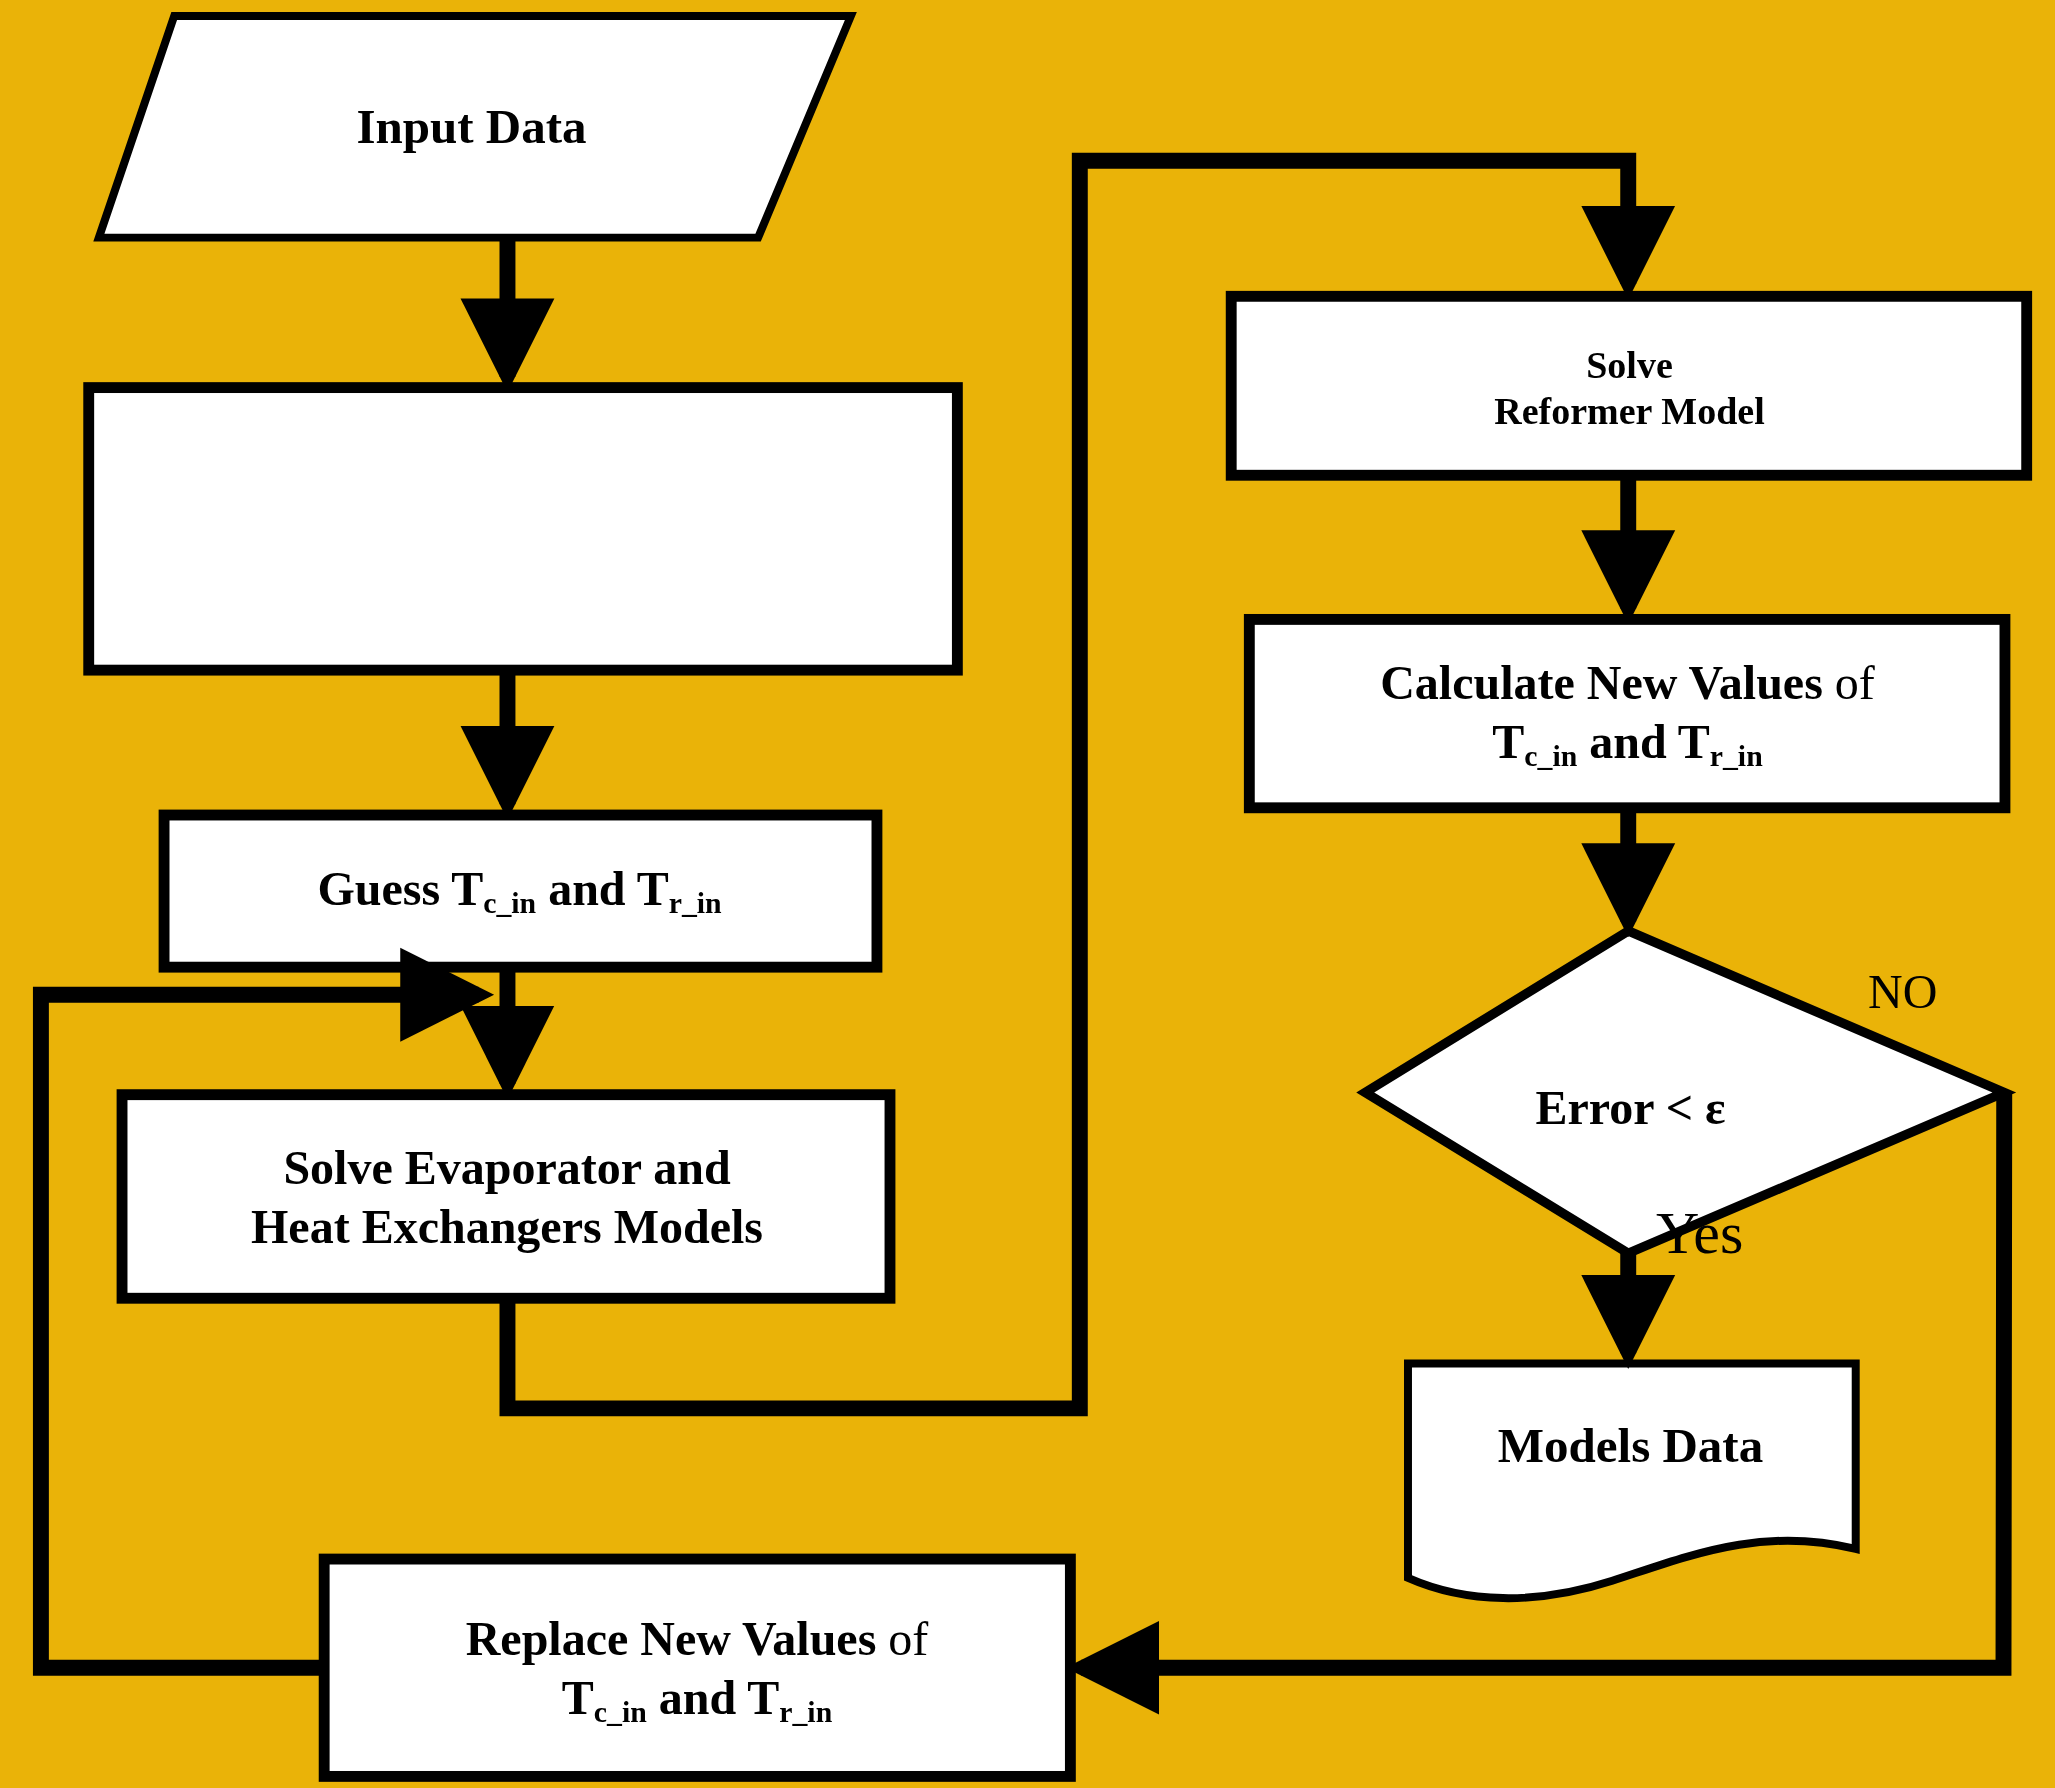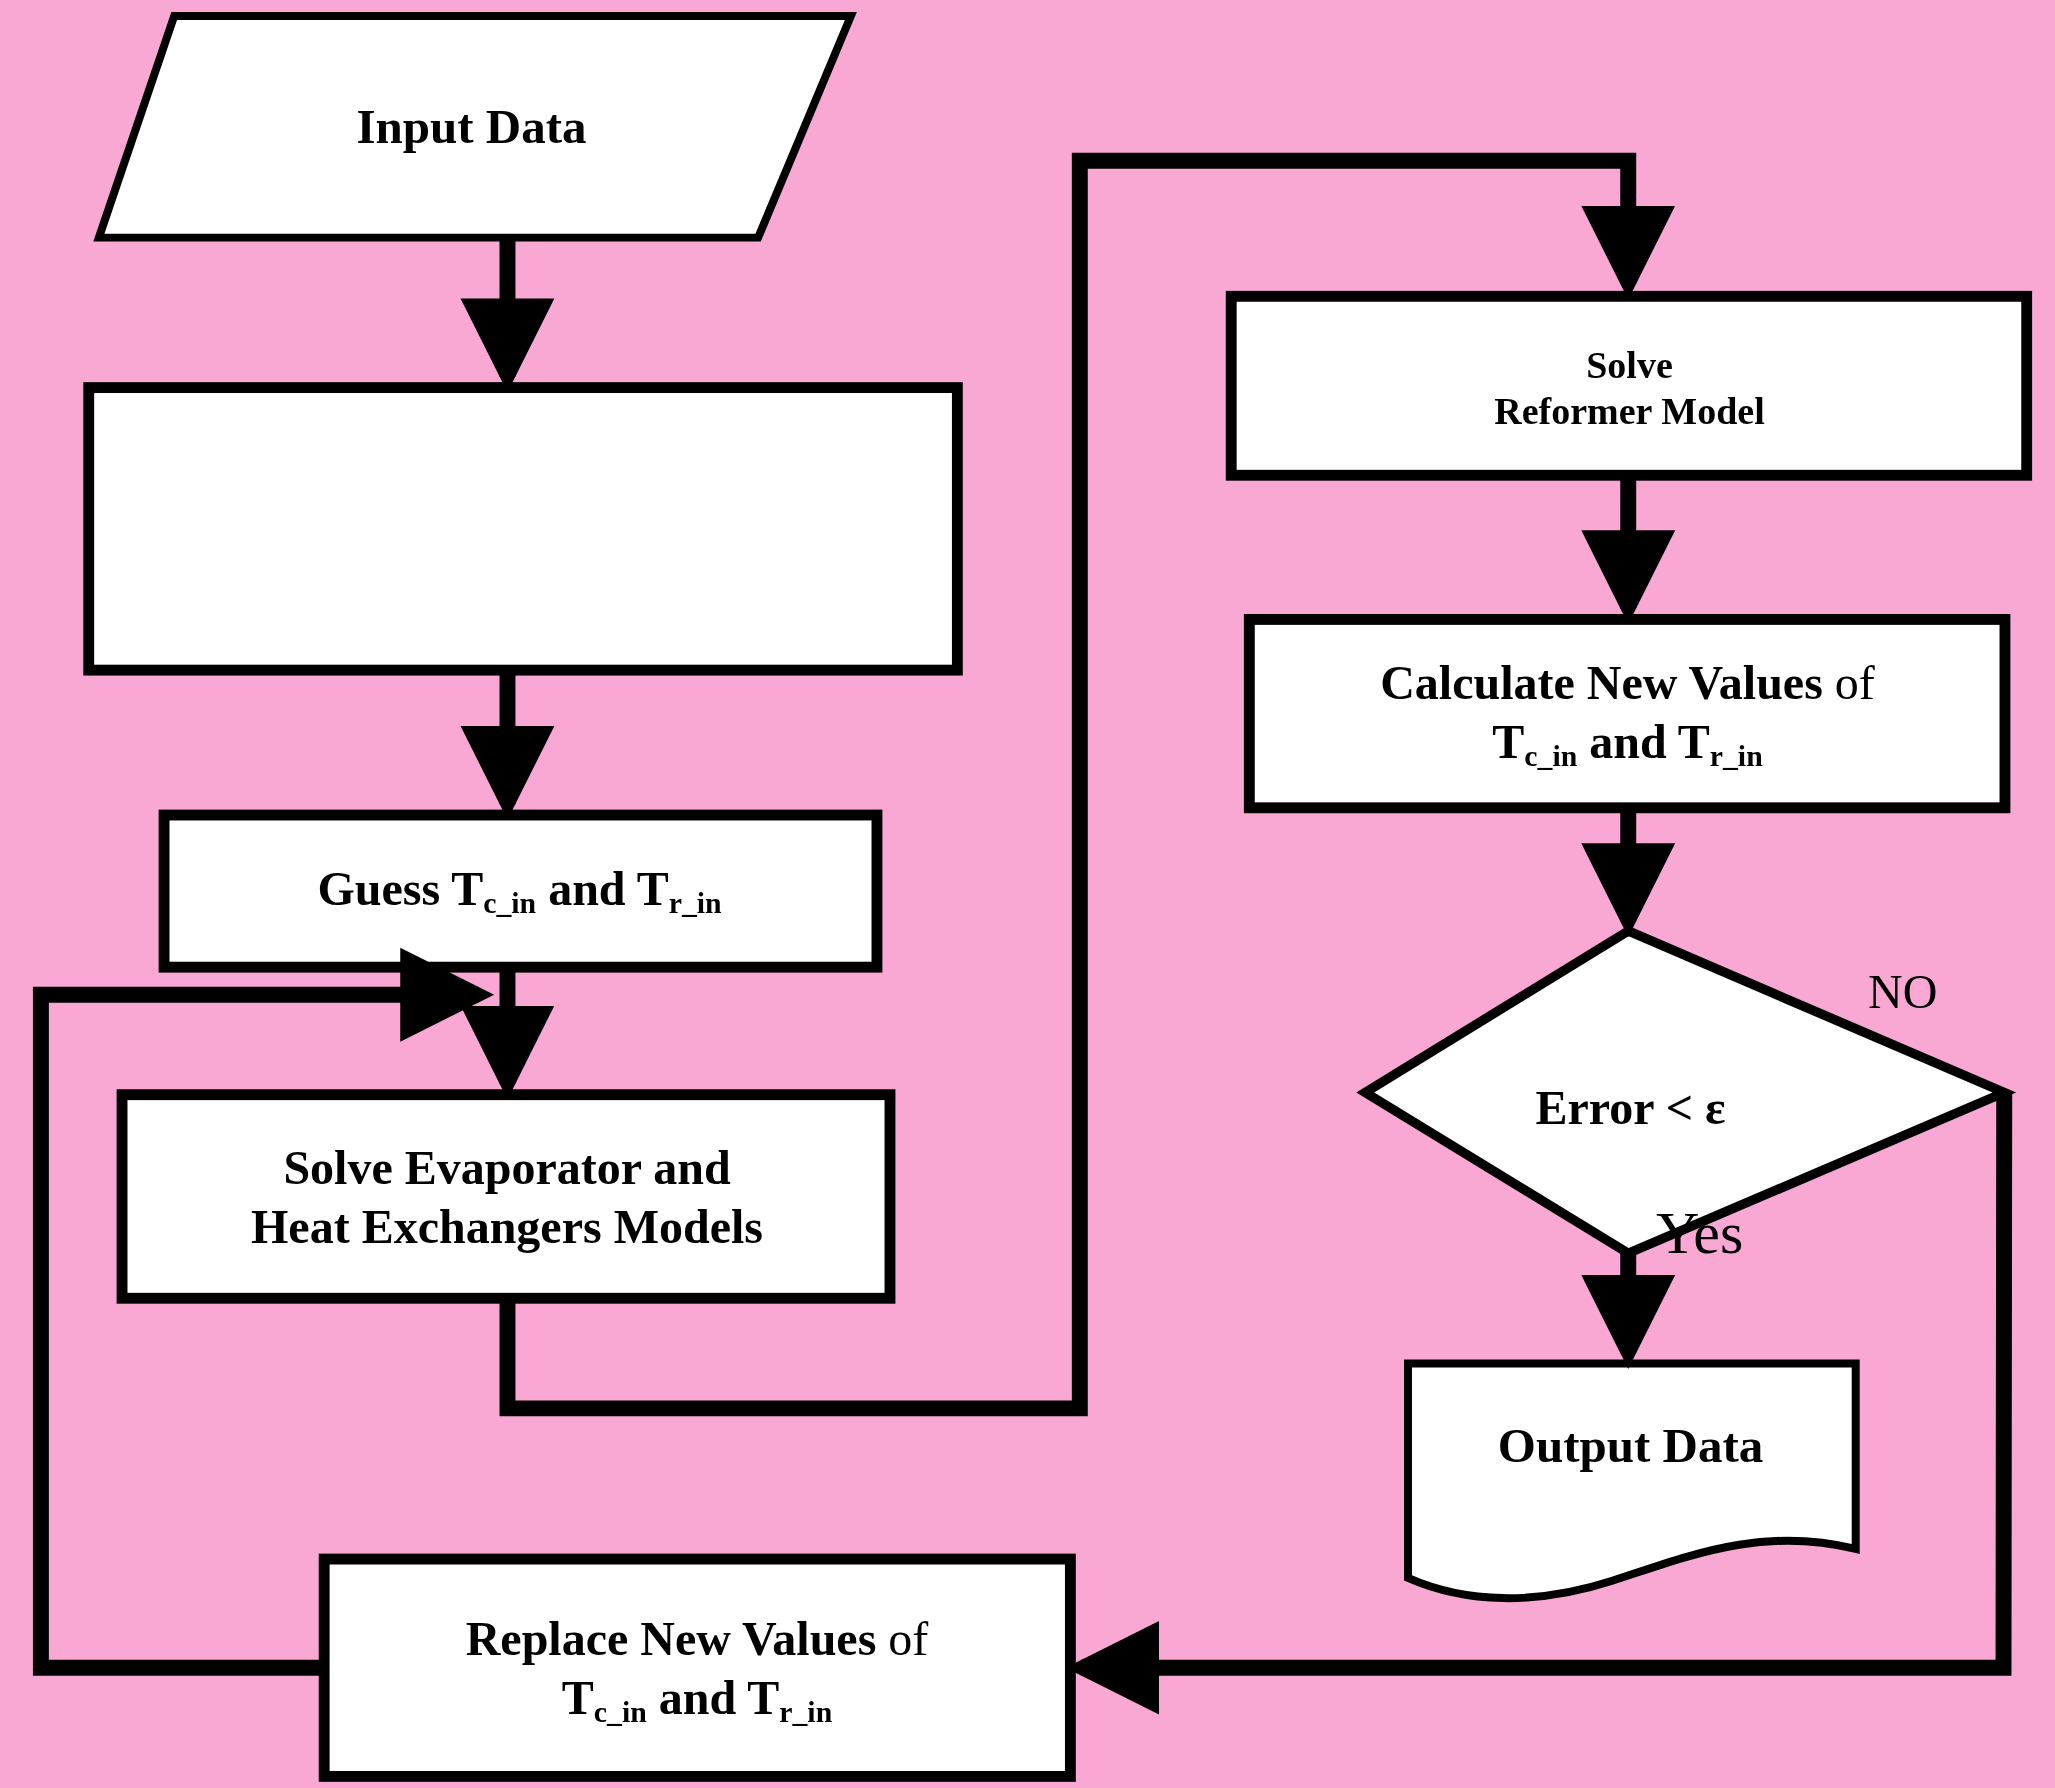--- a/index.html
+++ b/index.html
@@ -7,21 +7,21 @@
     padding: 0;
     background: #ffffff;
   }
   body {
     font-family: "Liberation Serif", "DejaVu Serif", serif;
   }
   #flowchart-root {
     position: relative;
     width: 2056px;
     height: 1788px;
-    background: #f9a8d4;
+    background: #eab308;
     overflow: hidden;
   }
   #flow-svg {
     position: absolute;
     top: 0;
     left: 0;
     width: 2056px;
     height: 1788px;
   }
   .node-label {
@@ -132,21 +132,21 @@
   <div class="node-label" style="left:1257px; top:634px; width:741px; height:161px; font-size:48px;">
     <span class="lbl-line"><span>Calculate New Values</span><span class="lighter"> of</span></span>
     <span class="lbl-line"><span>T</span><sub>c_in</sub><span> and T</span><sub>r_in</sub></span>
   </div>
 
   <div class="node-label" style="left:1406px; top:1051px; width:449px; height:87px; font-size:48px;justify-content:flex-end;">
     <span class="lbl-line">Error &lt; ε</span>
   </div>
 
   <div class="node-label" style="left:1413px; top:1399px; width:435px; height:94px; font-size:49px;">
-    <span class="lbl-line">Output Data</span>
+    <span class="lbl-line">Models Data</span>
   </div>
 
   <div class="node-label" style="left:332px; top:1580px; width:730px; height:181px; font-size:48px;">
     <span class="lbl-line"><span>Replace New Values</span><span class="lighter"> of</span></span>
     <span class="lbl-line"><span>T</span><sub>c_in</sub><span> and T</span><sub>r_in</sub></span>
   </div>
 
   <div class="edge-label" style="left:1868px; top:964px; font-size:48px;">NO</div>
 
   <div class="edge-label" style="left:1656px; top:1199px; font-size:60px;">Yes</div>

